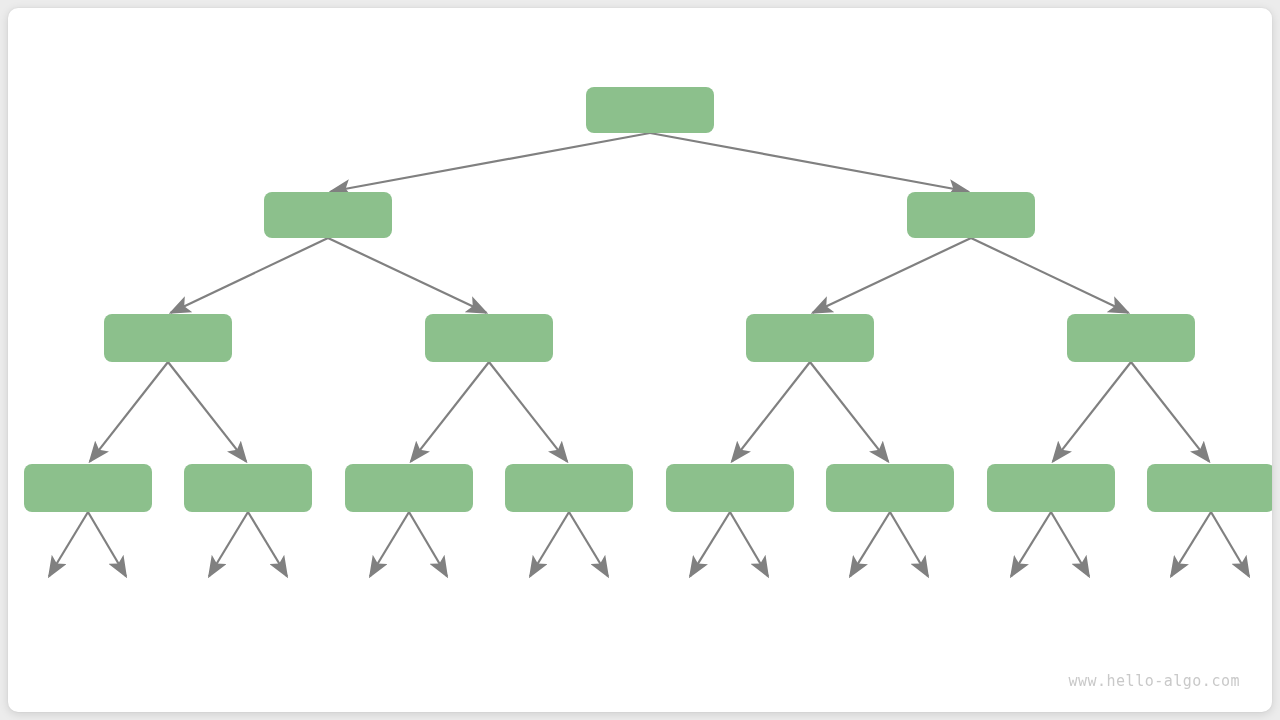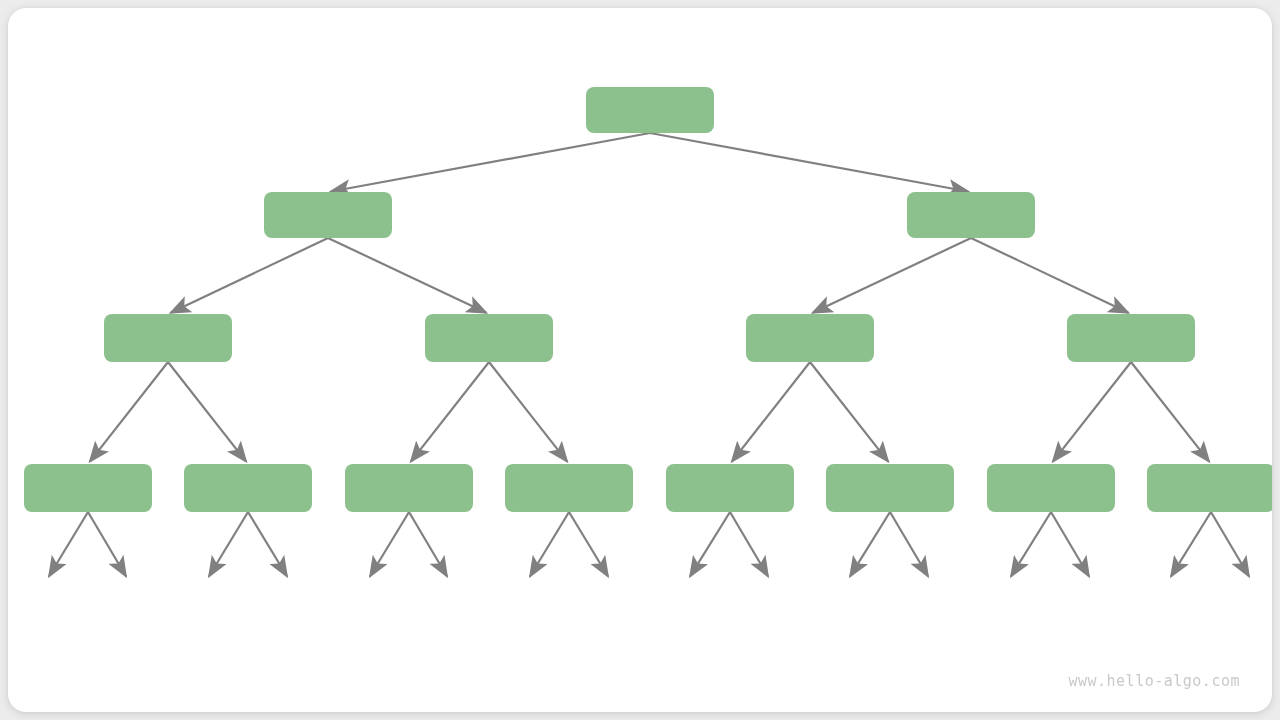--- a/index.html
+++ b/index.html
@@ -19,21 +19,21 @@
     height: 720px;
     background: #ececec;
   }
   #card {
     position: absolute;
     left: 8px;
     top: 8px;
     width: 1264px;
     height: 704px;
     background: #ffffff;
-    border-radius: 18px;
+    border-radius: 10px;
     box-shadow: 0 2px 10px rgba(0,0,0,0.13), 0 0 2px rgba(0,0,0,0.07);
     overflow: hidden;
   }
   #diagram {
     position: absolute;
     left: 0;
     top: 0;
     width: 1280px;
     height: 720px;
   }

